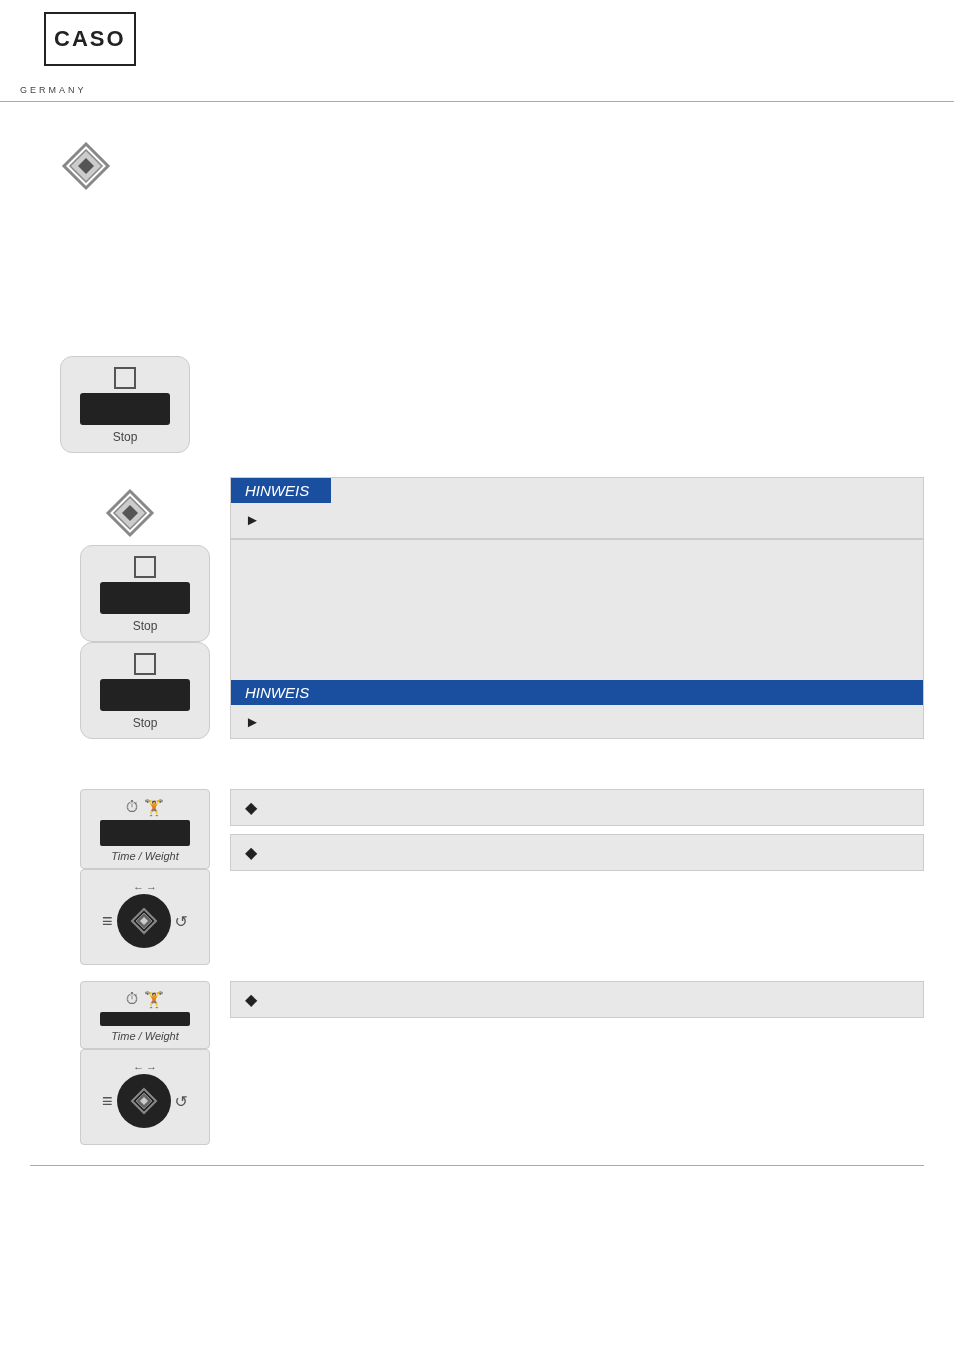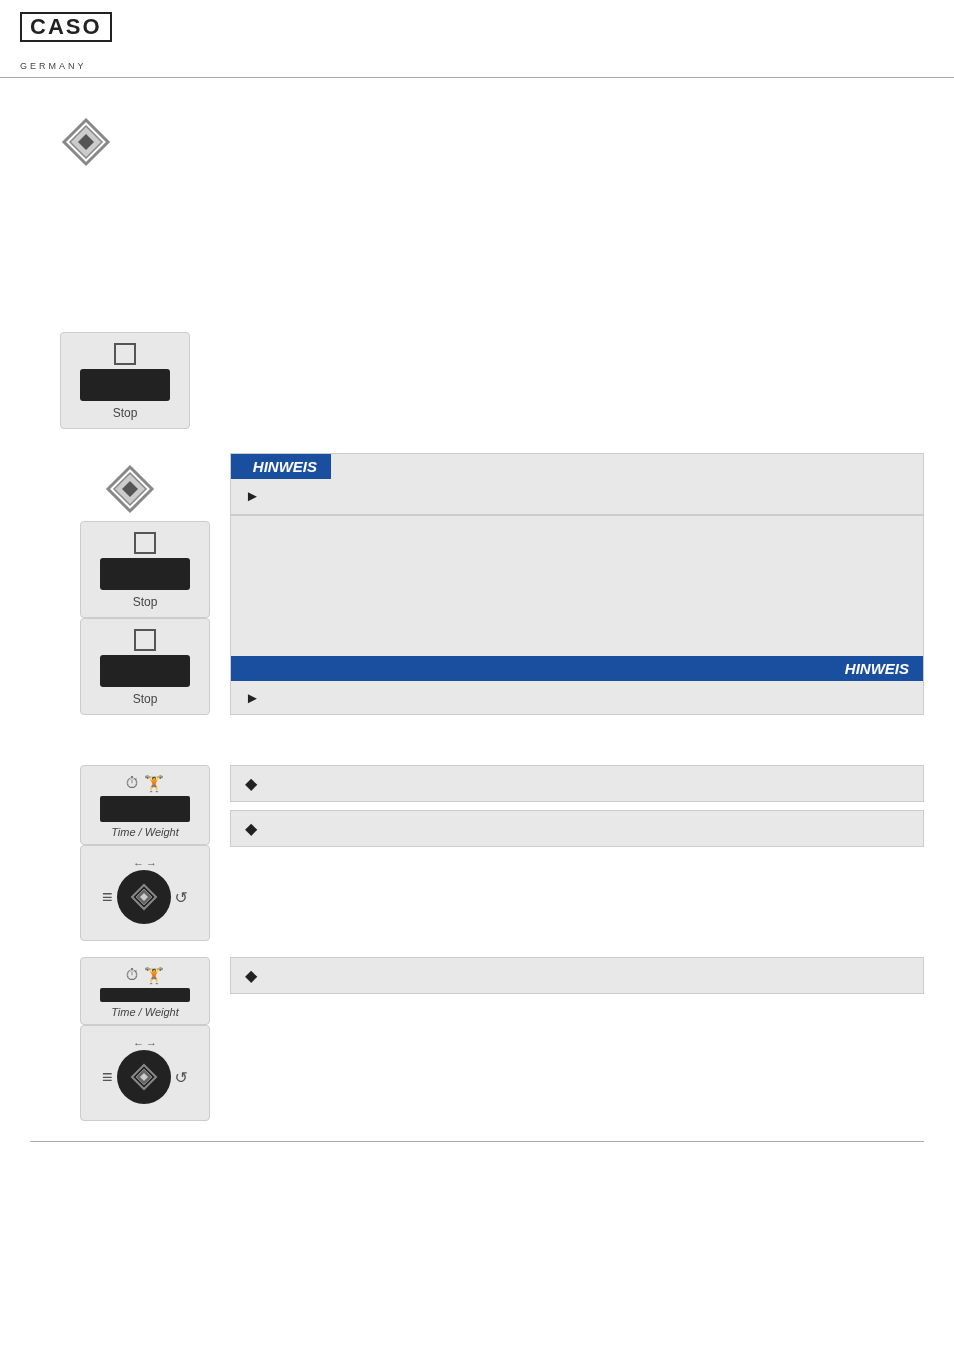--- a/index.html
+++ b/index.html
@@ -21,23 +21,24 @@
     .logo-container {
       display: flex;
       flex-direction: column;
       align-items: flex-start;
     }
     .logo-caso {
       font-size: 22px;
       font-weight: bold;
       letter-spacing: 2px;
       border: 2.5px solid #222;
-      padding: 2px 8px;
+      padding: 14px 8px;
       display: inline-block;
       line-height: 1;
+      margin-left: 24px;
     }
     .logo-germany {
       font-size: 9px;
       letter-spacing: 3px;
       color: #444;
       margin-top: 19px;
     }
 
     
     .main-content {
@@ -49,21 +50,21 @@
       margin-bottom: 24px;
     }
 
     
     .stop-button-ui {
       display: flex;
       flex-direction: column;
       align-items: center;
       background: #e8e8e8;
       border: 1px solid #ccc;
-      border-radius: 4px;
+      border-radius: 12px;
       padding: 10px 14px 8px 14px;
       width: 130px;
       margin-left: 30px;
     }
     .stop-icon-square {
       width: 22px;
       height: 22px;
       border: 2px solid #555;
       margin-bottom: 4px;
     }
@@ -75,26 +76,25 @@
     }
     .stop-label {
       font-size: 12px;
       color: #444;
       margin-top: 5px;
     }
     .hinweis-header {
       background: #1a4fa0;
       color: #fff;
       font-style: italic;
-      font-weight: bold;
+      font-weight: normal;
       font-size: 15px;
       padding: 4px 14px;
       display: inline-block;
       min-width: 100px;
-      text-align: right;
     }
     .hinweis-content {
       padding: 8px 14px;
       font-size: 13px;
       color: #333;
     }
     .hinweis-bullet {
       font-size: 15px;
       color: #222;
       margin-right: 6px;

